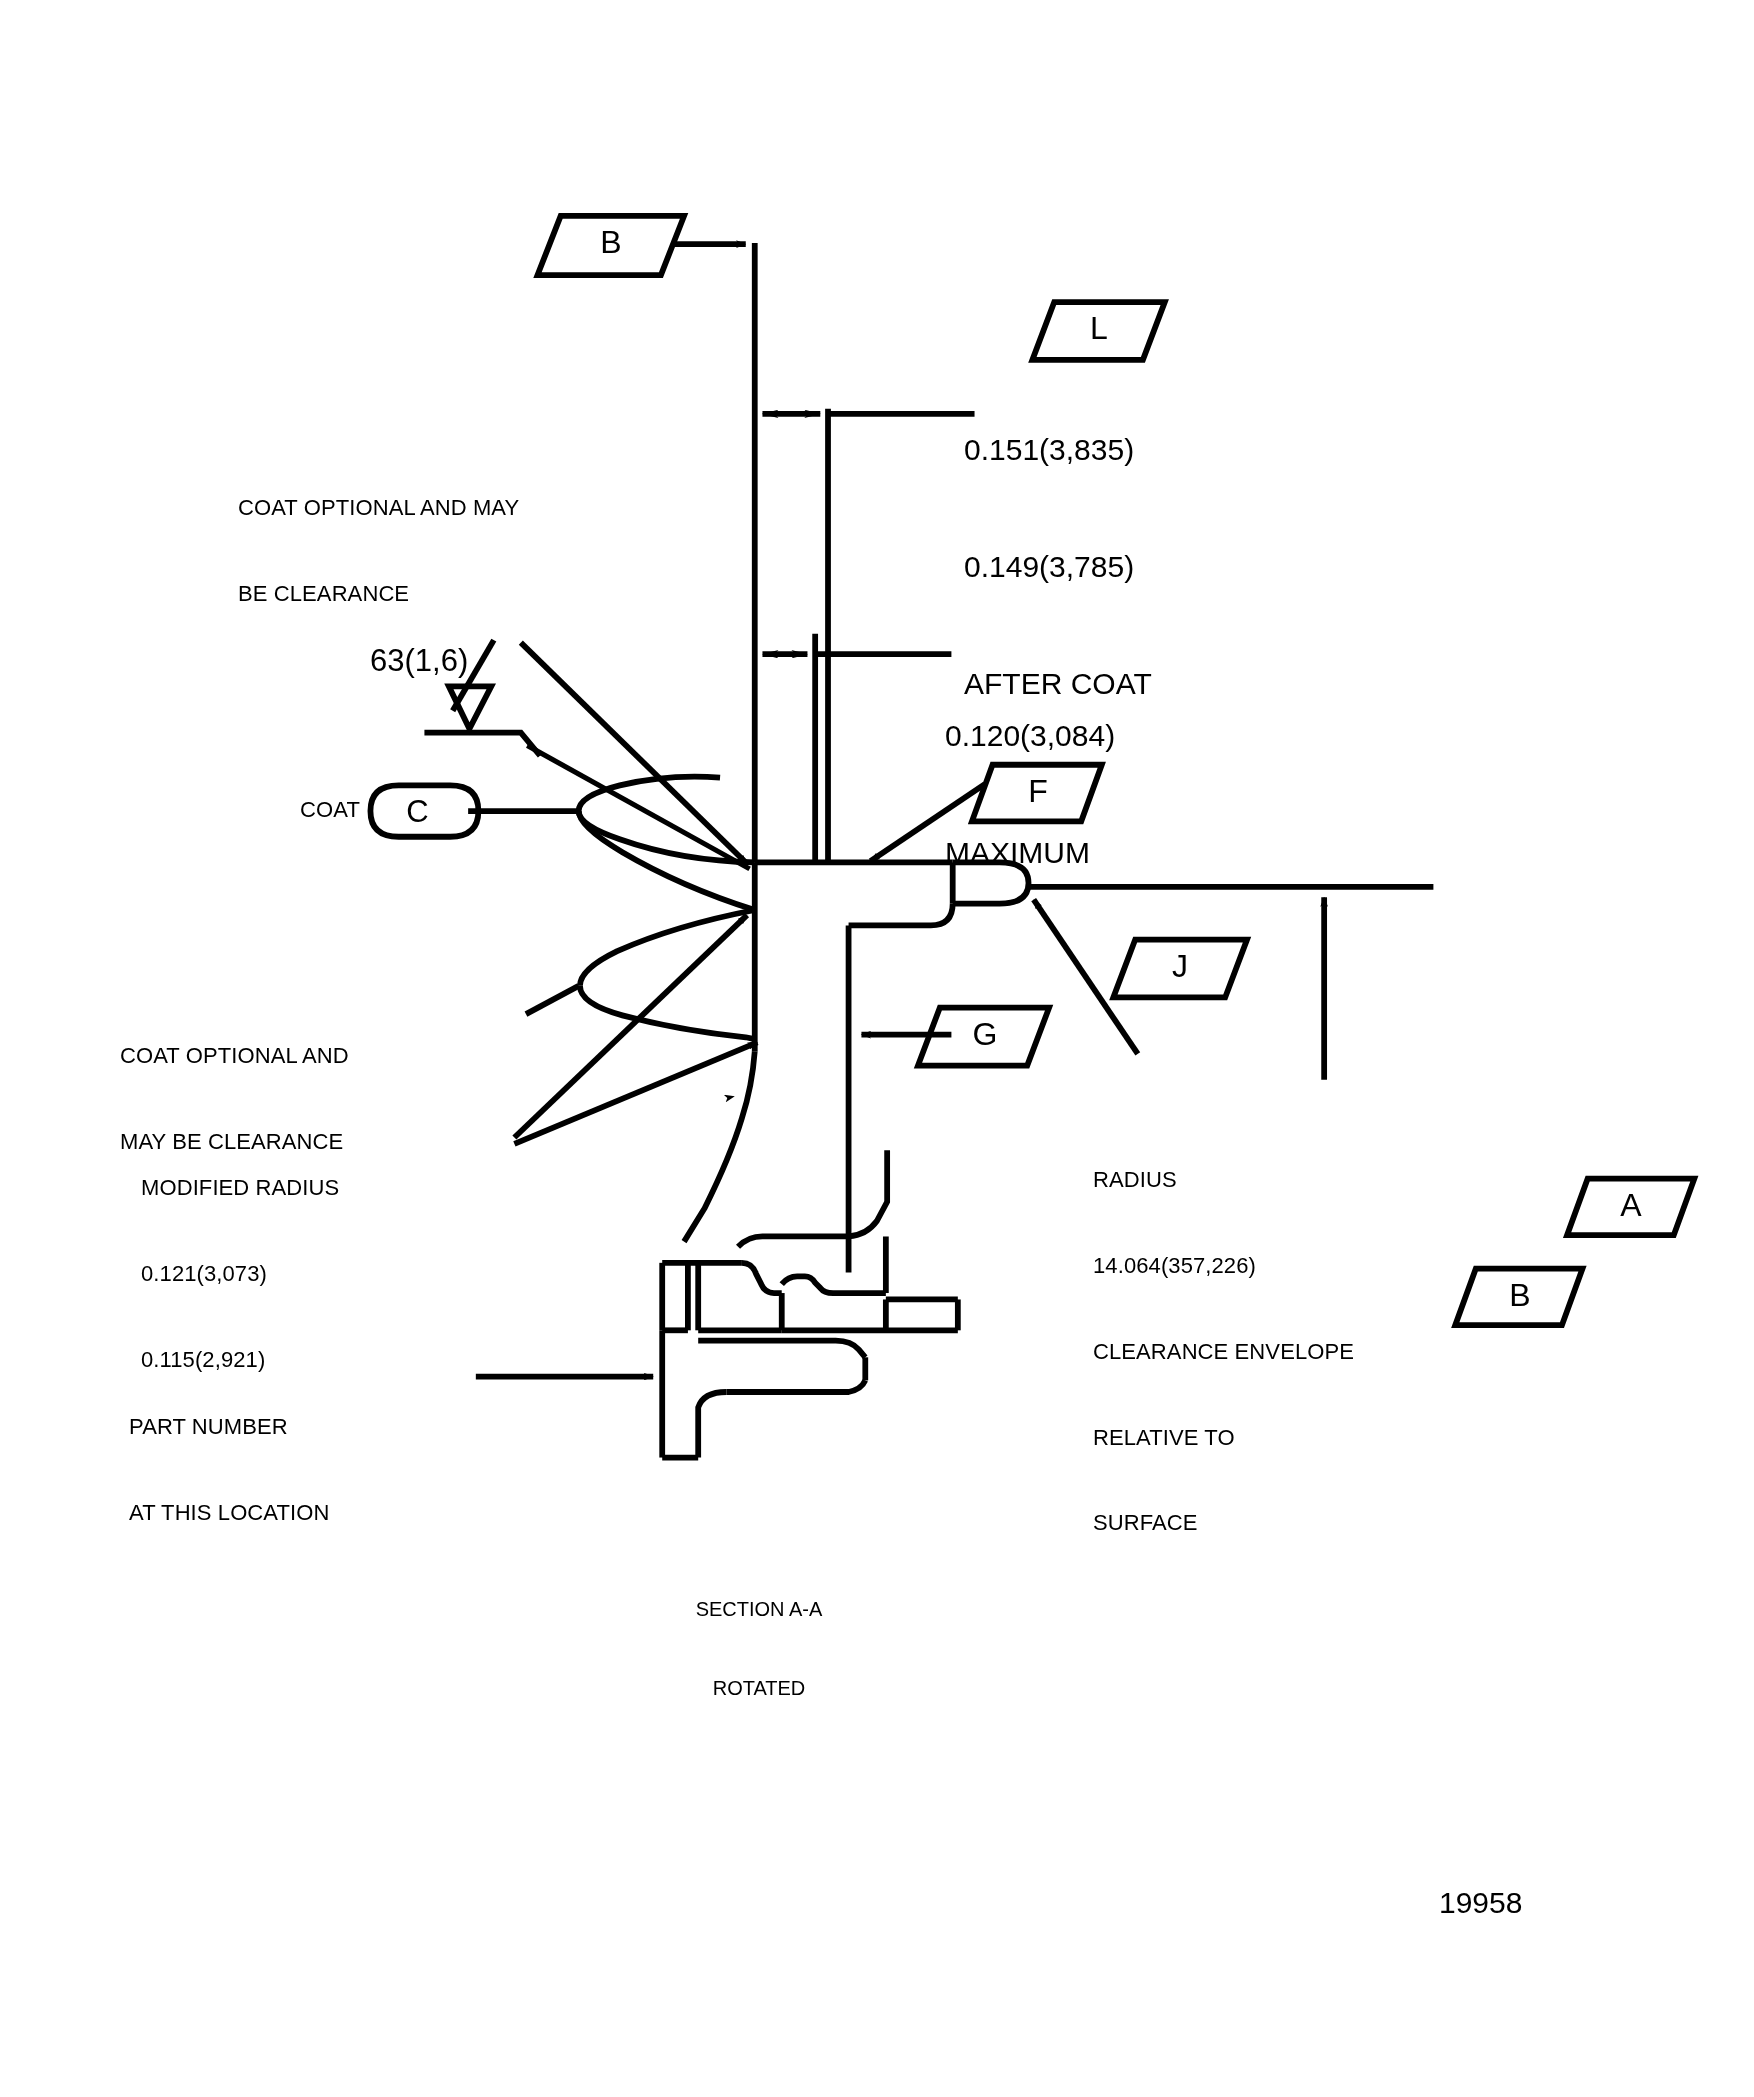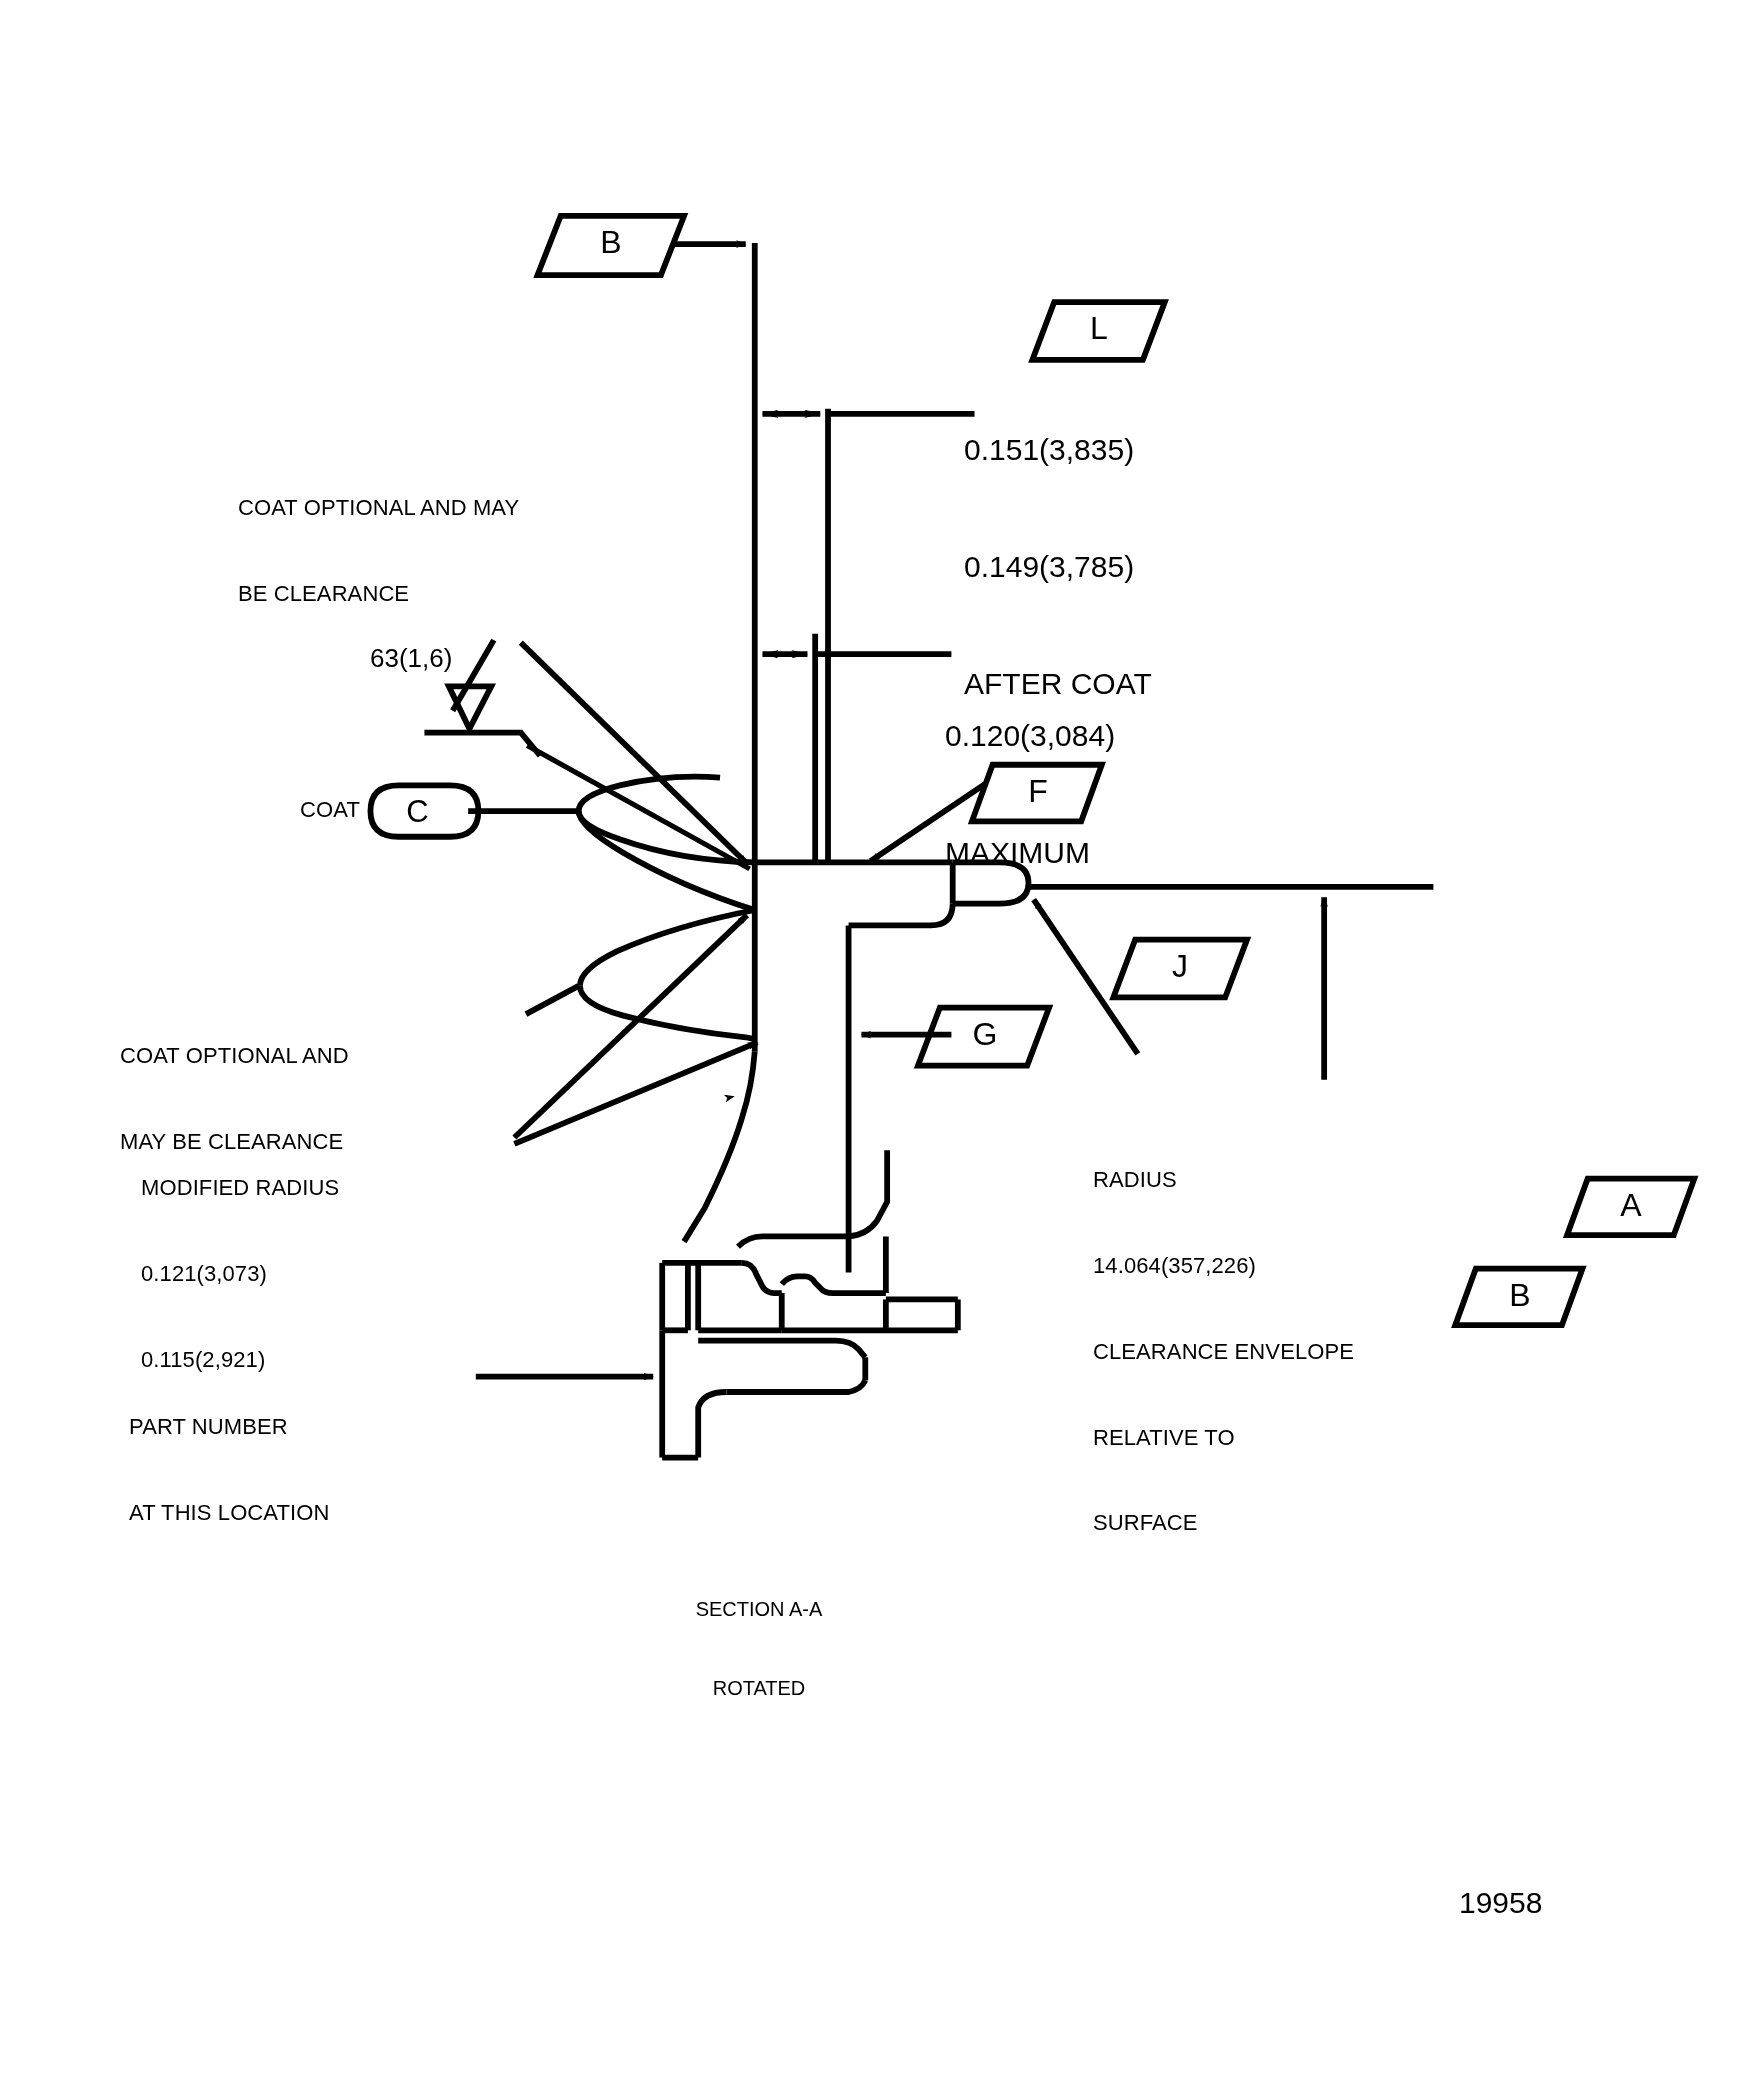--- a/index.html
+++ b/index.html
@@ -59,21 +59,21 @@
     line-height: 1;
   }
   .coat-c-letter {
     position: absolute;
     font-size: 31px;
     text-align: center;
     line-height: 1;
   }
   .finish-val {
     position: absolute;
-    font-size: 26px;
+    font-size: 31px;
   }
 </style>
 </head>
 <body>
 
 <div id="sheet">
 
   <svg id="drawing-svg" viewBox="0 0 2730 3263">
     <defs>
       <marker id="arrHead" markerWidth="16" markerHeight="12" refX="15" refY="6" orient="auto" markerUnits="userSpaceOnUse">
@@ -251,16 +251,16 @@
     <div>CLEARANCE ENVELOPE</div>
     <div>RELATIVE TO</div>
     <div>SURFACE</div>
   </div>
 
   <div class="lbl caption" style="left:309px; top:1543px; width:900px;">
     <div>SECTION A-A</div>
     <div>ROTATED</div>
   </div>
 
-  <div class="lbl figno" style="left:1439px; top:1883px; width:219px;margin-left:20px;">19958</div>
+  <div class="lbl figno" style="left:1439px; top:1883px; width:219px;">19958</div>
 
 </div>
 
 
 </body></html>

